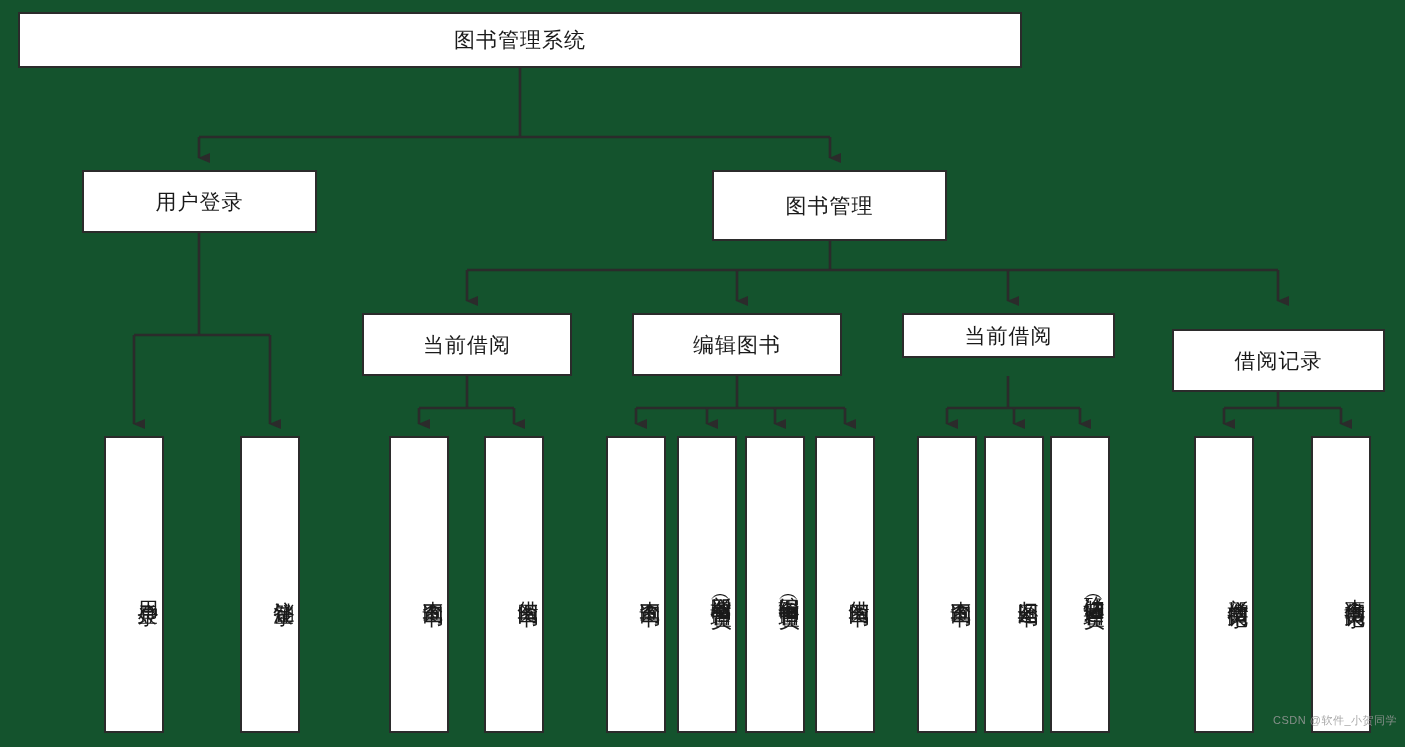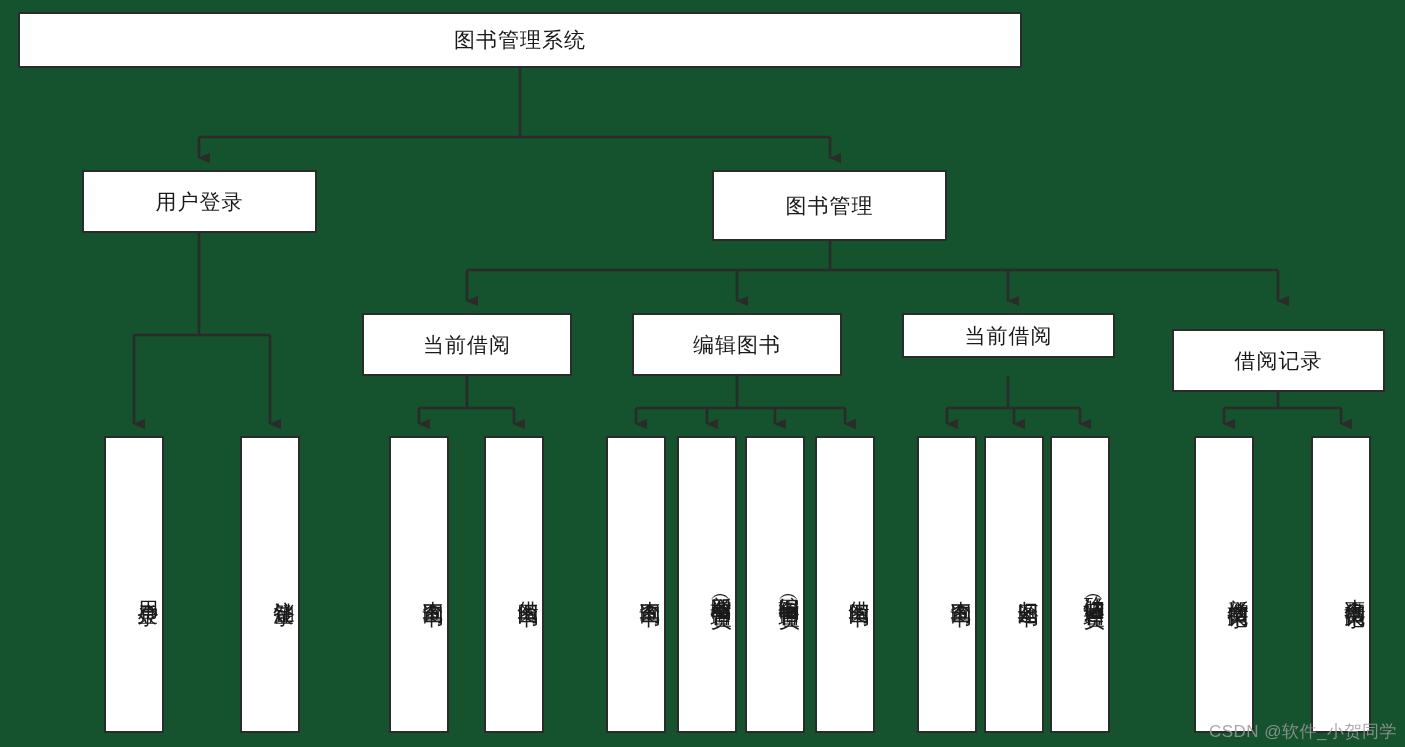--- a/index.html
+++ b/index.html
@@ -53,22 +53,22 @@
   }
   .node .label {
     display: block;
   }
   .node.vertical .label {
     white-space: nowrap;
   }
   #watermark {
     position: absolute;
     right: 8px;
-    bottom: 4px;
-    font-size: 17px;
+    bottom: 19px;
+    font-size: 11px;
     color: #9a9a9a;
     letter-spacing: 0.5px;
     opacity: 0.85;
     white-space: nowrap;
   }
 </style>
 </head>
 <body>
 
 <div id="diagram-root">

